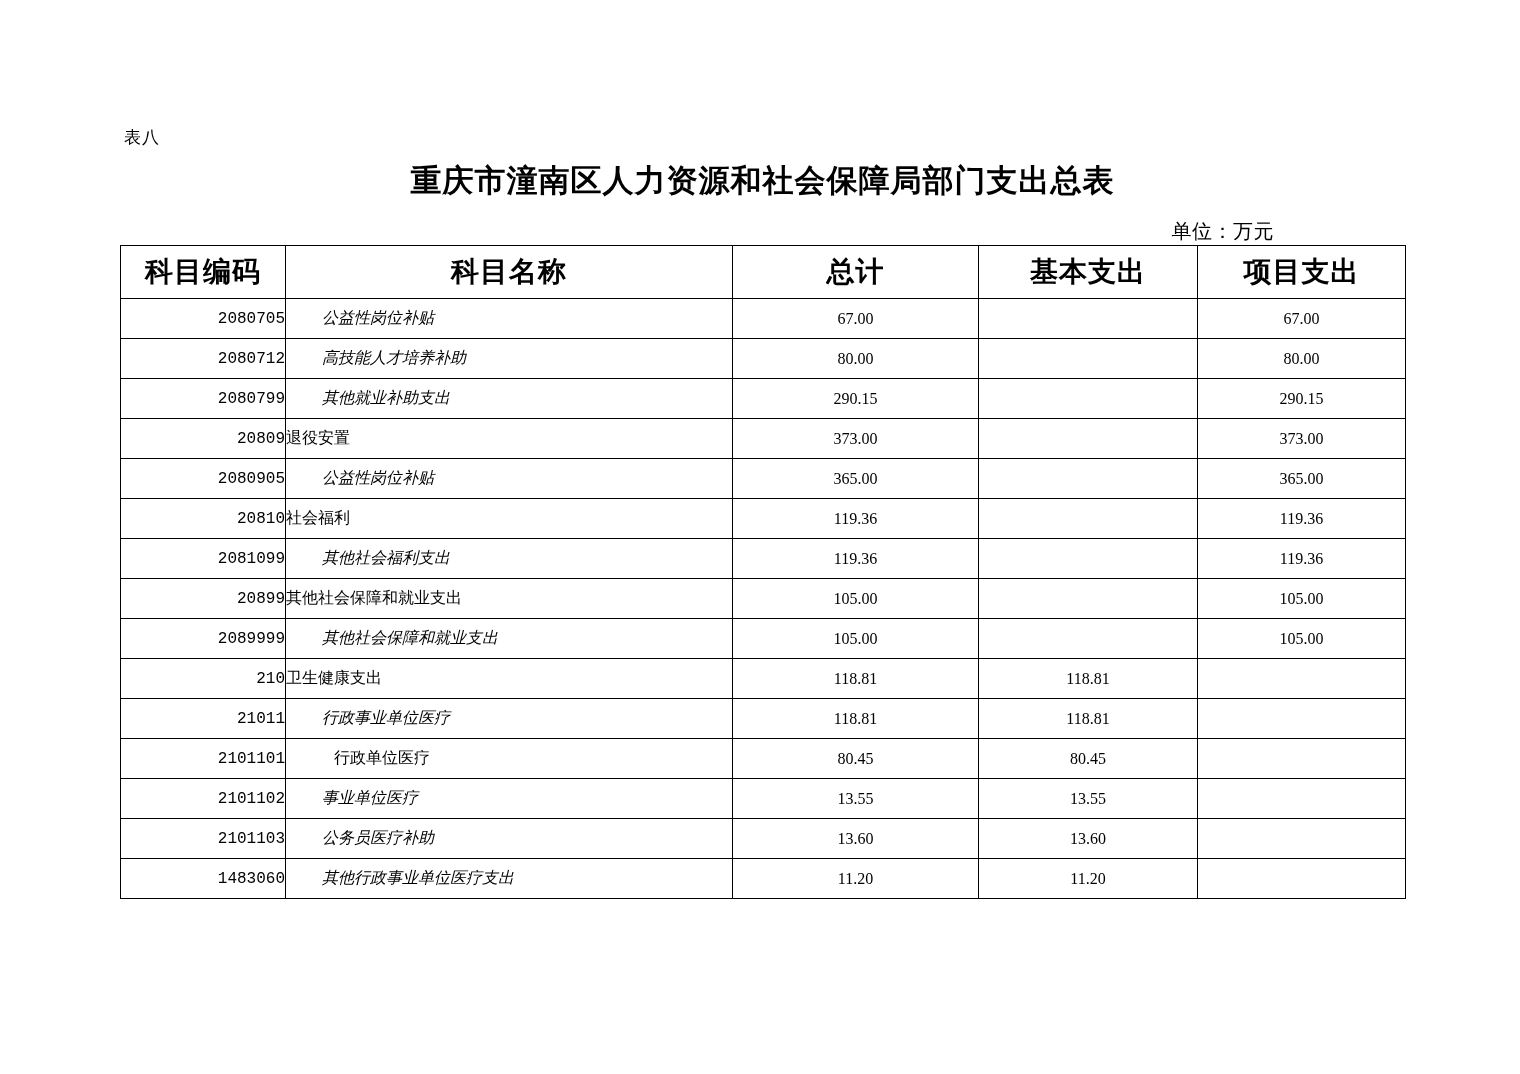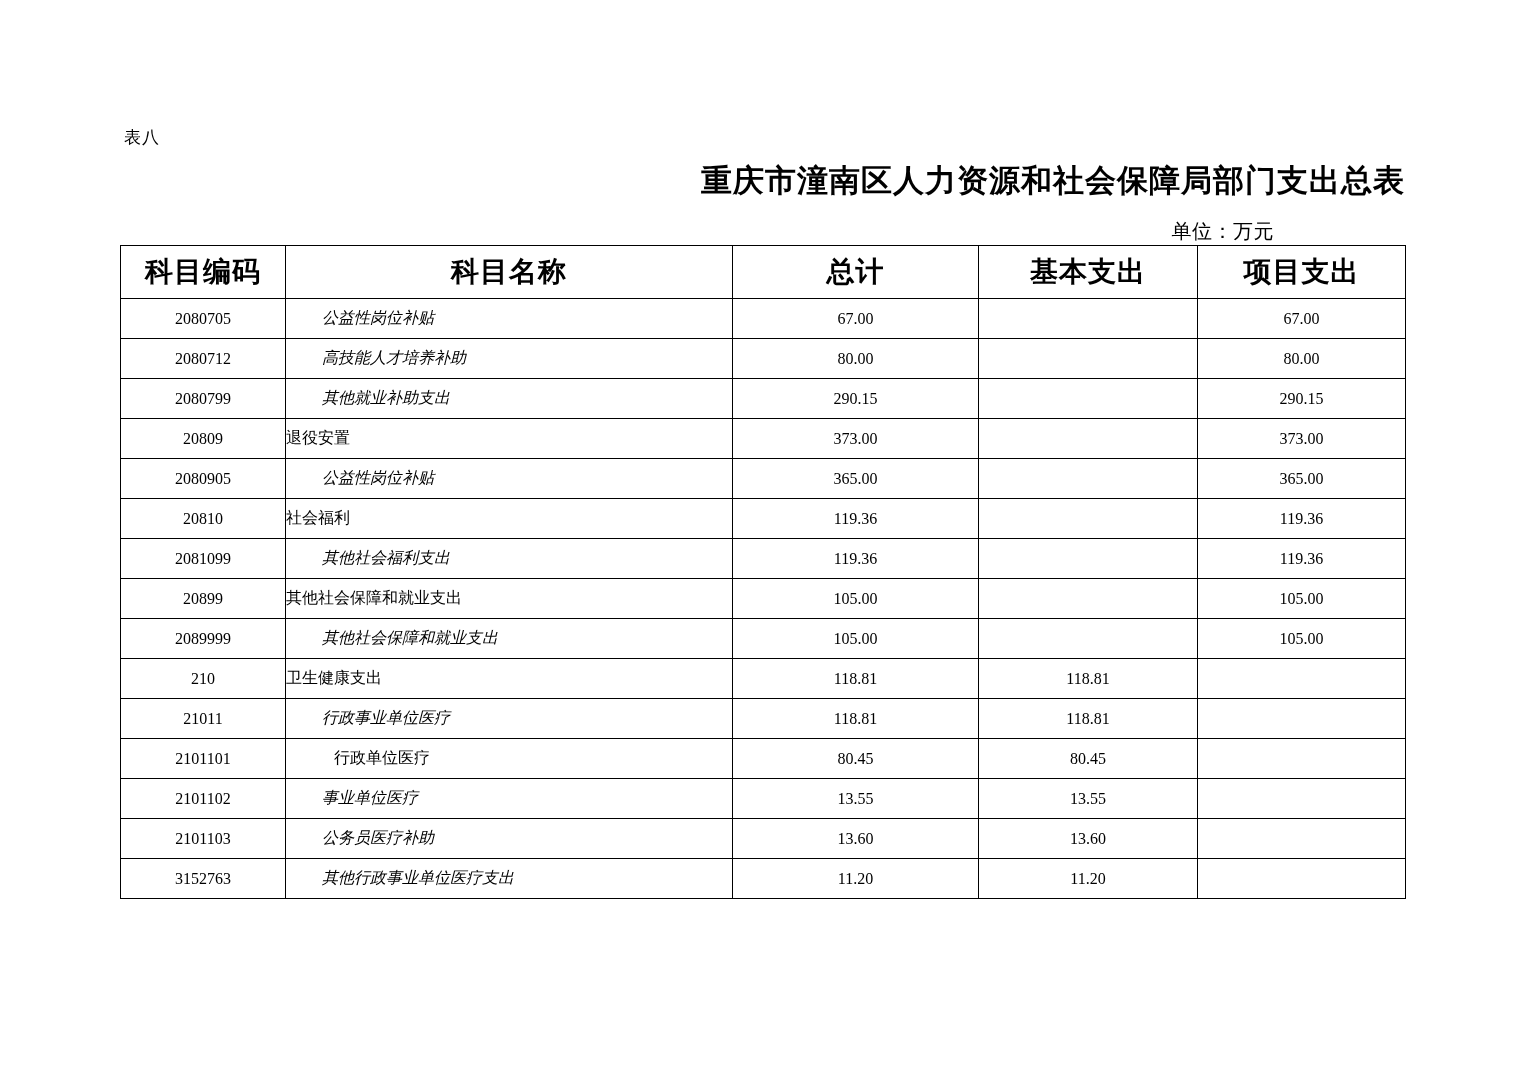--- a/index.html
+++ b/index.html
@@ -28,21 +28,21 @@
     top: 126px;
     font-size: 17px;
     letter-spacing: 1px;
     font-family: "Liberation Serif", "DejaVu Serif", serif;
   }
   .doc-title {
     position: absolute;
     left: 120px;
     top: 160px;
     width: 1285px;
-    text-align: right;
+    text-align: center;
     font-size: 31px;
     font-weight: bold;
     letter-spacing: 1px;
     font-family: "Liberation Serif", "DejaVu Serif", serif;
   }
   .unit-label {
     position: absolute;
     right: 120px;
     top: 218px;
     font-size: 20px;
@@ -69,21 +69,22 @@
     text-align: center;
     vertical-align: middle;
     letter-spacing: 1px;
   }
   table.budget tbody td {
     height: 39px;
     font-size: 16px;
     vertical-align: middle;
   }
   td.code {
-    text-align: center;
+    text-align: right;
+    font-family: Liberation Mono, monospace;
   }
   td.name {
     padding-left: 24px;
   }
   td.name.ind1 { padding-left: 36px; font-style: italic; }
   td.name.ind2 { padding-left: 48px; }
   td.num {
     padding-left: 12px;
     text-align: center;
   }
@@ -214,21 +215,21 @@
           <td class="num"></td>
         </tr>
         <tr>
           <td class="code">2101103</td>
           <td class="name ind1">公务员医疗补助</td>
           <td class="num">13.60</td>
           <td class="num">13.60</td>
           <td class="num"></td>
         </tr>
         <tr>
-          <td class="code">3152763</td>
+          <td class="code">1483060</td>
           <td class="name ind1">其他行政事业单位医疗支出</td>
           <td class="num">11.20</td>
           <td class="num">11.20</td>
           <td class="num"></td>
         </tr>
       </tbody>
   </table>
 
 </div>
 

